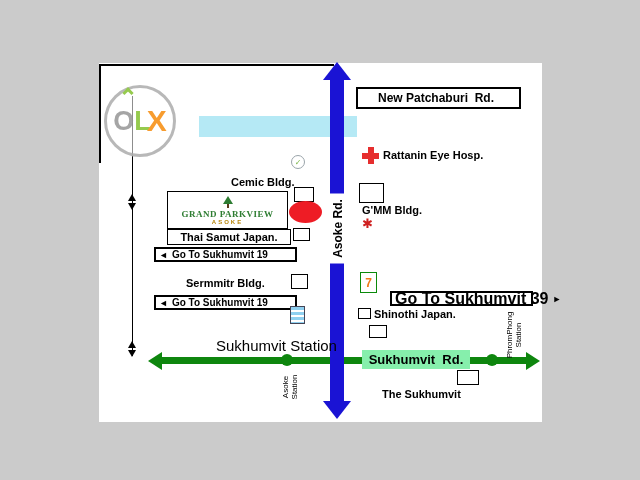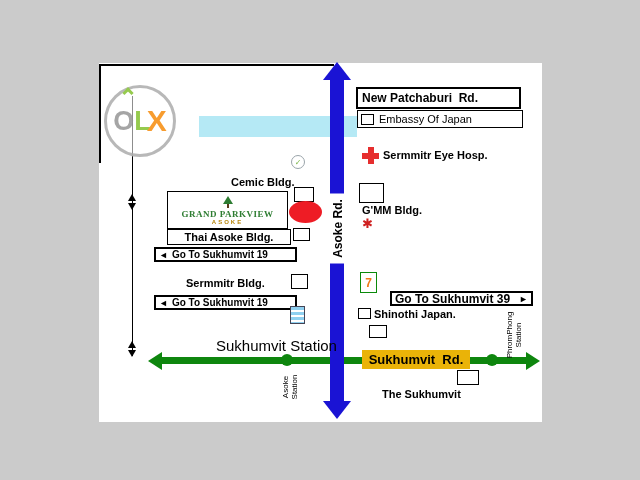--- a/index.html
+++ b/index.html
@@ -38,34 +38,30 @@
   <div class="tri" style="left:526px;top:352px;border-top:9px solid transparent;border-bottom:9px solid transparent;border-left:14px solid #0e860e;"></div>
   <div class="abs" style="left:281px;top:354px;width:12px;height:12px;border-radius:50%;background:#0e860e;"></div>
   <div class="abs" style="left:486px;top:354px;width:12px;height:12px;border-radius:50%;background:#0e860e;"></div>
 
   <div class="abs" style="left:330px;top:78px;width:14px;height:325px;background:#1a13d4;"></div>
   <div class="tri" style="left:323px;top:62px;border-left:14px solid transparent;border-right:14px solid transparent;border-bottom:18px solid #1a13d4;"></div>
   <div class="tri" style="left:323px;top:401px;border-left:14px solid transparent;border-right:14px solid transparent;border-top:18px solid #1a13d4;"></div>
   <div class="abs vert" style="left:302px;top:221px;width:70px;height:15px;background:#fff;display:flex;align-items:center;justify-content:center;font-weight:bold;font-size:12px;white-space:pre;">Asoke Rd.</div>
 
 
-  <div class="bbox thick" style="left:356px;top:87px;width:165px;height:22px;padding-left:4px;">
+  <div class="bbox thick" style="left:356px;top:87px;width:165px;height:22px;padding-left:20px;">
     <span style="font-weight:bold;font-size:12px;">New Patchaburi  Rd.</span>
   </div>
 
-  <div class="bbox" style="left:357px;top:110px;width:166px;height:18px;padding-left:3px;gap:5px;">
-    <span class="sq" style="position:static;width:13px;height:11px;flex:none;"></span>
-    <span style="font-size:11px;">Embassy Of Japan</span>
-  </div>
 
   <div class="abs" style="left:362px;top:147px;width:17px;height:17px;">
     <div class="abs" style="left:0;top:6px;width:17px;height:6px;background:#e62e2e;"></div>
     <div class="abs" style="left:6px;top:0;width:6px;height:17px;background:#e62e2e;"></div>
   </div>
-  <div class="lbl" style="left:383px;top:149px;">Sermmitr Eye Hosp.</div>
+  <div class="lbl" style="left:383px;top:149px;">Rattanin Eye Hosp.</div>
 
   <div class="abs" style="left:291px;top:155px;width:14px;height:14px;border:1px solid #9aa4aa;border-radius:50%;display:flex;align-items:center;justify-content:center;font-size:8px;color:#7ab648;">✓</div>
 
   <div class="lbl" style="left:231px;top:176px;">Cemic Bldg.</div>
   <div class="sq" style="left:294px;top:187px;width:20px;height:15px;"></div>
 
   <div class="sq" style="left:359px;top:183px;width:25px;height:20px;"></div>
   <div class="lbl" style="left:362px;top:204px;">G'MM Bldg.</div>
   <div class="abs" style="left:362px;top:217px;font-size:13px;color:#cf2020;line-height:13px;">✱</div>
 
@@ -76,53 +72,53 @@
         <rect x="7" y="8" width="2" height="4" fill="#5a3a1a"></rect>
       </svg>
     </span>
     <span style="font-family:'Liberation Serif',serif;font-weight:bold;font-size:9px;color:#2e7d32;letter-spacing:0.5px;text-align:right;">GRAND PARKVIEW</span>
     <span style="font-size:6px;font-weight:bold;color:#b8860b;letter-spacing:2px;">ASOKE</span>
   </div>
 
   <div class="abs" style="left:289px;top:201px;width:33px;height:22px;background:#ee1c25;border-radius:50%;"></div>
 
   <div class="bbox" style="left:167px;top:229px;width:124px;height:16px;justify-content:center;">
-    <span style="font-weight:bold;font-size:11px;">Thai Asoke Bldg.</span>
+    <span style="font-weight:bold;font-size:11px;">Thai Samut Japan.</span>
   </div>
   <div class="sq" style="left:293px;top:228px;width:17px;height:13px;"></div>
 
   <div class="bbox thick" style="left:154px;top:247px;width:143px;height:15px;padding-left:3px;gap:4px;">
     <span style="font-size:9px;">◄</span>
     <span style="font-weight:bold;font-size:10px;">Go To Sukhumvit 19</span>
   </div>
 
   <div class="lbl" style="left:186px;top:277px;">Sermmitr Bldg.</div>
   <div class="sq" style="left:291px;top:274px;width:17px;height:15px;"></div>
 
   <div class="bbox thick" style="left:154px;top:295px;width:143px;height:15px;padding-left:3px;gap:4px;">
     <span style="font-size:9px;">◄</span>
     <span style="font-weight:bold;font-size:10px;">Go To Sukhumvit 19</span>
   </div>
 
   <div class="abs" style="left:360px;top:272px;width:17px;height:21px;border:1px solid #0a8a0a;background:#fff;display:flex;align-items:center;justify-content:center;color:#f07818;font-weight:bold;font-size:12px;">7</div>
 
   <div class="bbox thick" style="left:390px;top:291px;width:143px;height:15px;padding:0 3px;gap:4px;">
-    <span style="font-weight:bold;font-size:12px;">Go To Sukhumvit 39</span>
+    <span style="font-weight:bold;font-size:16px;">Go To Sukhumvit 39</span>
     <span style="font-size:9px;margin-left:auto;">►</span>
   </div>
 
   <div class="sq" style="left:358px;top:308px;width:13px;height:11px;"></div>
   <div class="lbl" style="left:374px;top:308px;">Shinothi Japan.</div>
   <div class="sq" style="left:369px;top:325px;width:18px;height:13px;"></div>
 
   <div class="abs" style="left:290px;top:306px;width:15px;height:18px;border:1px solid #445;background:repeating-linear-gradient(180deg,#8fd0f0 0px,#8fd0f0 3px,#fff 3px,#fff 5px);"></div>
 
   <div class="lbl normal" style="left:216px;top:337px;font-size:15px;">Sukhumvit Station</div>
 
-  <div class="abs" style="left:362px;top:350px;width:108px;height:19px;background:#eab308;display:flex;align-items:center;justify-content:center;font-weight:bold;font-size:13px;white-space:pre;">Sukhumvit  Rd.</div>
+  <div class="abs" style="left:362px;top:350px;width:108px;height:19px;background:#86efac;display:flex;align-items:center;justify-content:center;font-weight:bold;font-size:13px;white-space:pre;">Sukhumvit  Rd.</div>
 
   <div class="sq" style="left:457px;top:370px;width:22px;height:15px;"></div>
   <div class="lbl" style="left:382px;top:388px;">The Sukhumvit</div>
 
   <div class="abs vert" style="left:268px;top:378px;width:44px;height:18px;font-size:8px;line-height:9px;text-align:center;white-space:pre;">Asoke
 Station</div>
 
   <div class="abs vert" style="left:489px;top:326px;width:50px;height:18px;font-size:8px;line-height:9px;text-align:center;white-space:pre;">PhromPhong
 Station</div>
 

